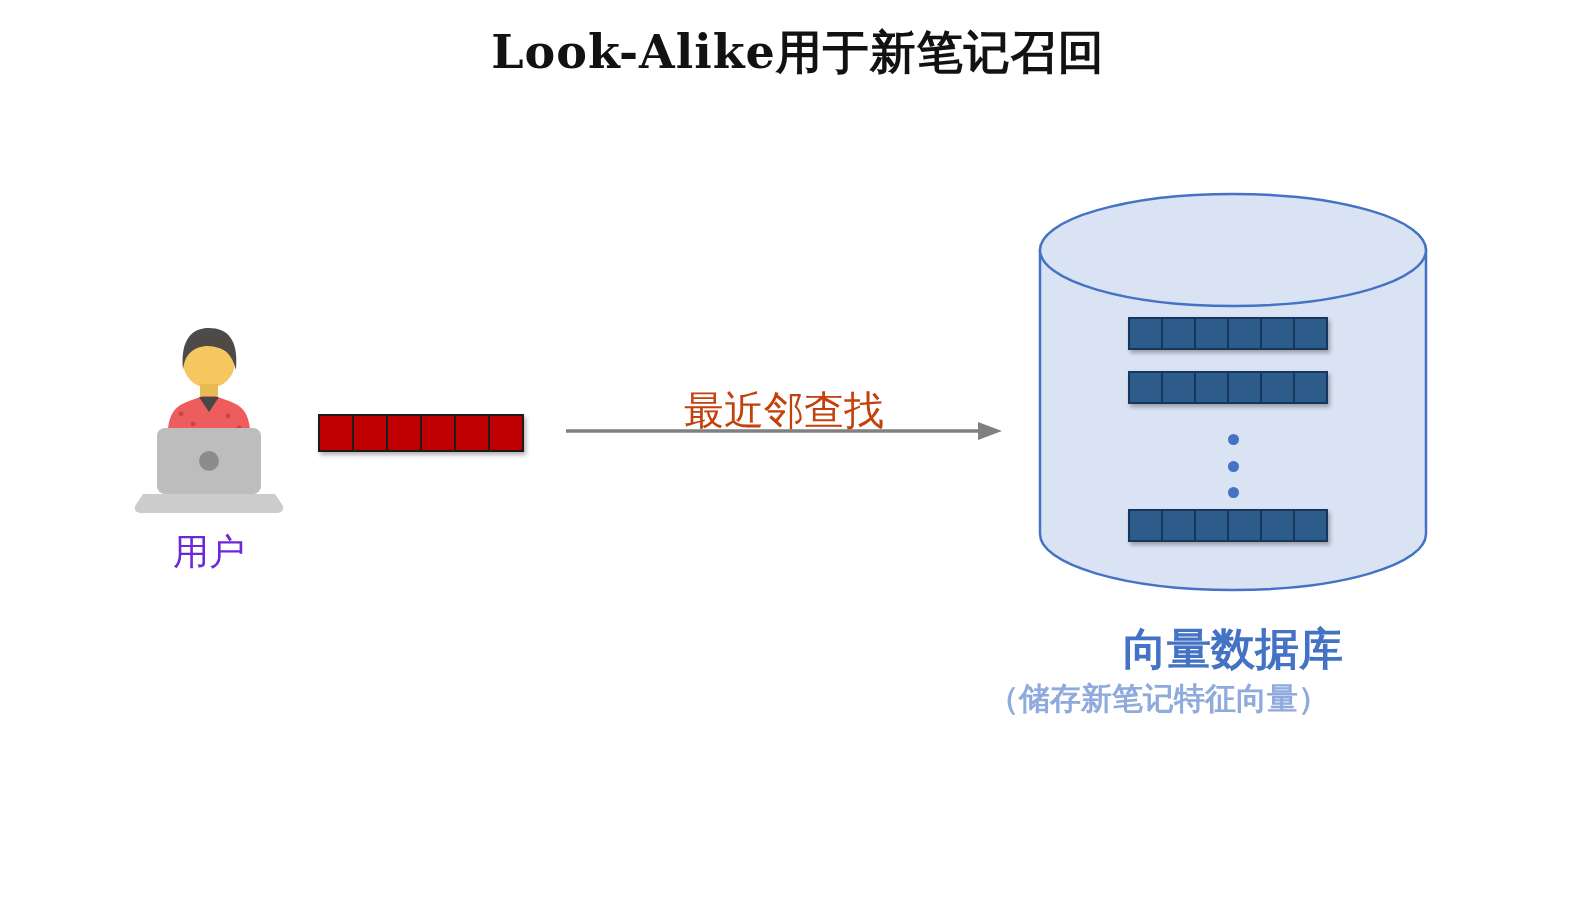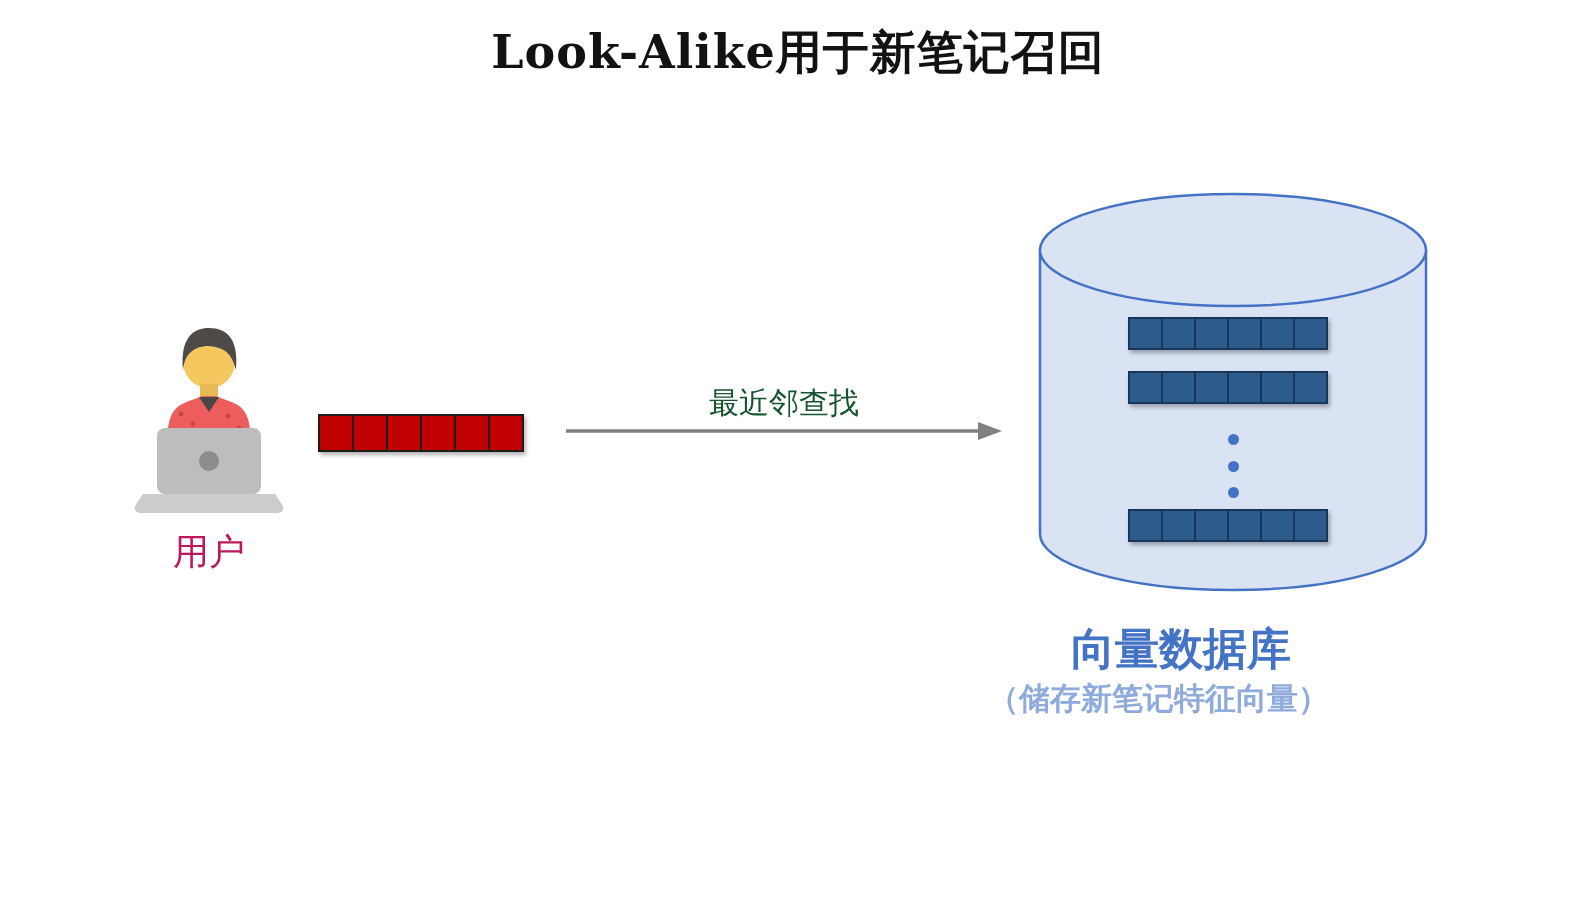--- a/index.html
+++ b/index.html
@@ -13,54 +13,54 @@
   .title {
     position:absolute; top:22px; left:0; width:100%;
     text-align:center; font-size:46px; font-weight:700;
     color:#121212; letter-spacing:1px;
   }
 
   
   .user-figure { position:absolute; left:133px; top:312px; width:152px; height:205px; }
   .user-label {
     position:absolute; left:133px; top:528px; width:152px;
-    text-align:center; font-size:36px; color:#be185d; font-weight:500;
+    text-align:center; font-size:36px; color:#6d28d9; font-weight:500;
   }
 
   
   .vector { position:absolute; display:flex; filter:drop-shadow(2px 3px 2px rgba(0,0,0,0.30)); }
   .vcell { display:block; border:2px solid #14233a; margin-left:-2px; }
   .vcell:first-child { margin-left:0; }
   .vector.red .vcell   { width:36px; height:38px; background:var(--red-fill,#C00000); border-color:#1c1c1c; }
   .vector.blue .vcell  { width:35px; height:33px; background:var(--blue-fill,#2E5C8A); border-color:#17365d; }
   .vector.red { left:318px; top:414px; }
   .row-1 { left:1128px; top:317px; }
   .row-2 { left:1128px; top:371px; }
   .row-3 { left:1128px; top:509px; }
 
   
   .arrow-wrap { position:absolute; left:566px; top:419px; width:436px; height:24px; }
   .arrow-wrap line    { stroke:var(--arrow-color,#808080); stroke-width:3.5; }
   .arrow-wrap polygon { fill:var(--arrow-color,#808080); }
   .arrow-label {
     position:absolute; left:566px; top:383px; width:436px;
-    text-align:center; font-size:30px; color:#14532d; font-weight:500;
+    text-align:center; font-size:40px; color:#c2410c; font-weight:500;
   }
 
   
   .cylinder { position:absolute; left:1038px; top:192px; width:390px; height:400px; }
   .cylinder .cyl-body { fill:var(--cyl-fill,#DAE3F3); stroke:var(--cyl-stroke,#4472C4); stroke-width:2.5; }
   .cylinder .cyl-top  { fill:var(--cyl-fill,#DAE3F3); stroke:var(--cyl-stroke,#4472C4); stroke-width:2.5; }
 
   .ellipsis { position:absolute; left:1227px; top:434px; height:64px; width:12px;
     display:flex; flex-direction:column; justify-content:space-between; align-items:center; }
   .ellipsis .dot { width:11px; height:11px; border-radius:50%; background:var(--accent,#4472C4); }
 
   .db-title {
-    position:absolute; left:976px; top:620px; width:410px;
+    position:absolute; left:1028px; top:620px; width:410px;
     text-align:center; font-size:44px; font-weight:700; color:var(--accent,#4472C4);
   }
   .db-subtitle {
     position:absolute; left:988px; top:678px; width:490px;
     font-size:31px; font-weight:700; color:var(--accent-light,#8FAADC);
   }
 </style>
 </head>
 <body>
 

